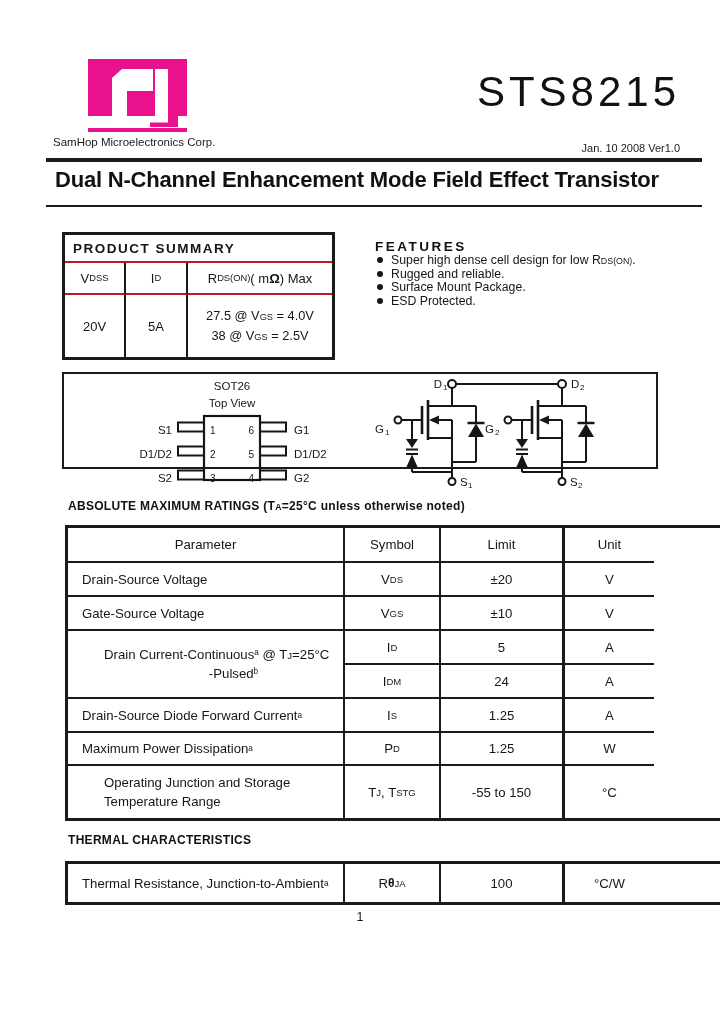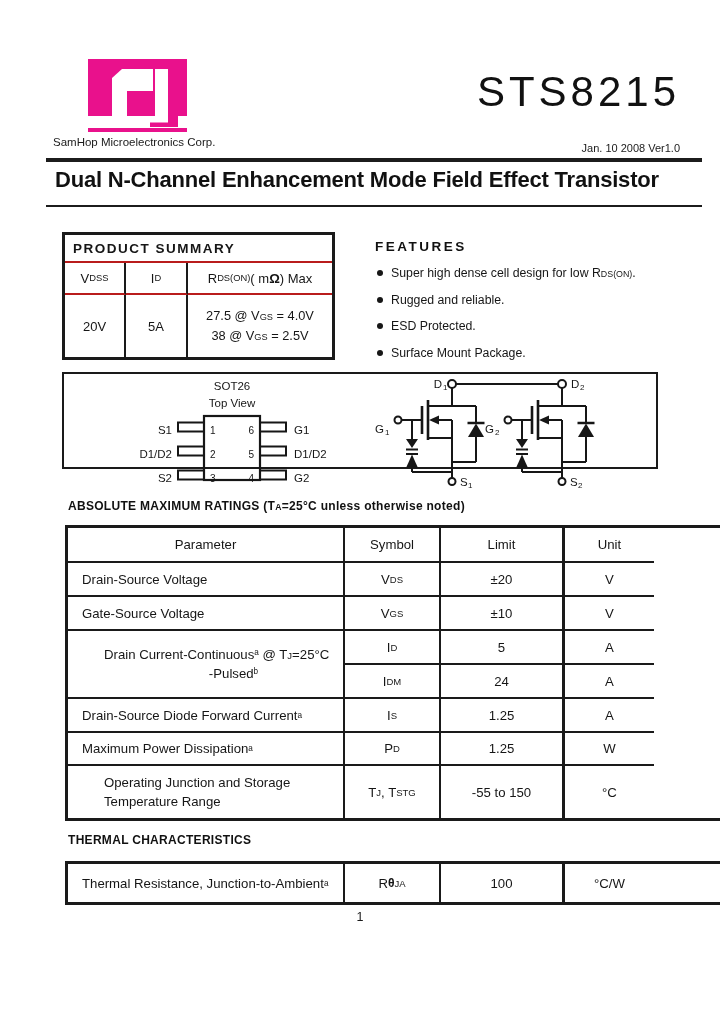--- a/index.html
+++ b/index.html
@@ -41,21 +41,21 @@
   .summary-table .cell { border-right:2px solid #1a1a1a; border-bottom:2px solid #b91c1c; display:flex; align-items:center; justify-content:center; text-align:center; }
   .summary-table .title-cell { grid-column:1 / -1; justify-content:flex-start; padding-left:8px; font-size:13.5px; font-weight:600; letter-spacing:1.5px; border-right:none; }
   .summary-table .no-r { border-right:none; }
   .summary-table .no-b { border-bottom:none; }
   .summary-table .rds-cell { flex-direction:column; line-height:1.6; font-size:12.8px; }
   .summary-table .hdr { font-size:13px; }
 
   
   .features { position:absolute; left:375px; top:239px; width:310px; }
   .features-title { font-size:13.5px; font-weight:600; letter-spacing:2.5px; color:#111; }
-  .feature-item { display:flex; align-items:flex-start; margin-top:13px; font-size:12.3px; line-height:1.1; }
+  .feature-item { display:flex; align-items:flex-start; font-size:12.3px; line-height:1.1; }
   .bullet { width:6px; height:6px; border-radius:50%; background:#161616; margin:3px 8px 0 2px; flex:none; }
 
   
   .pkg-box { position:absolute; left:62px; top:372px; width:596px; height:97px; border:2.5px solid #1a1a1a; }
   .pkg-svg { position:absolute; left:18px; top:2px; }
   .sch-svg { position:absolute; left:300px; top:0px; }
   .svg-label { font-family:"Liberation Sans", sans-serif; font-size:11.5px; fill:#161616; }
   .svg-small { font-family:"Liberation Sans", sans-serif; font-size:10px; fill:#161616; }
   .svg-sub { font-family:"Liberation Sans", sans-serif; font-size:8px; fill:#161616; }
 
@@ -138,25 +138,25 @@
     <div class="feature-item">
       <span class="bullet"></span>
       <span><span>Super high dense cell design for low R</span><span class="s-sub">DS(ON)</span><span>.</span></span>
     </div>
     <div class="feature-item">
       <span class="bullet"></span>
       <span><span>Rugged and reliable.</span></span>
     </div>
     <div class="feature-item">
       <span class="bullet"></span>
-      <span><span>ESD Protected.</span></span>
+      <span><span>Surface Mount Package.</span></span>
     </div>
     <div class="feature-item">
       <span class="bullet"></span>
-      <span><span>Surface Mount Package.</span></span>
+      <span><span>ESD Protected.</span></span>
     </div>
   </div>
 
   <div class="pkg-box">
     <svg class="pkg-svg" width="300" height="114" viewBox="0 0 300 114" xmlns="http://www.w3.org/2000/svg">
       <text class="svg-label" x="150" y="14" text-anchor="middle">SOT26</text>
       <text class="svg-label" x="150" y="31" text-anchor="middle">Top View</text>
       <rect x="122" y="40" width="56" height="64" fill="none" stroke="#161616" stroke-width="2.2"></rect>
       <rect x="96" y="46.5" width="26" height="9" fill="none" stroke="#161616" stroke-width="2"></rect>
       <rect x="96" y="70.5" width="26" height="9" fill="none" stroke="#161616" stroke-width="2"></rect>

